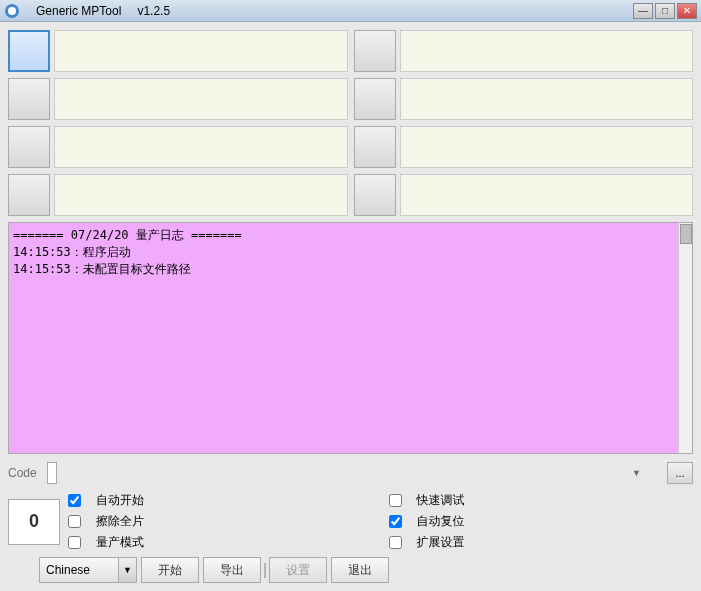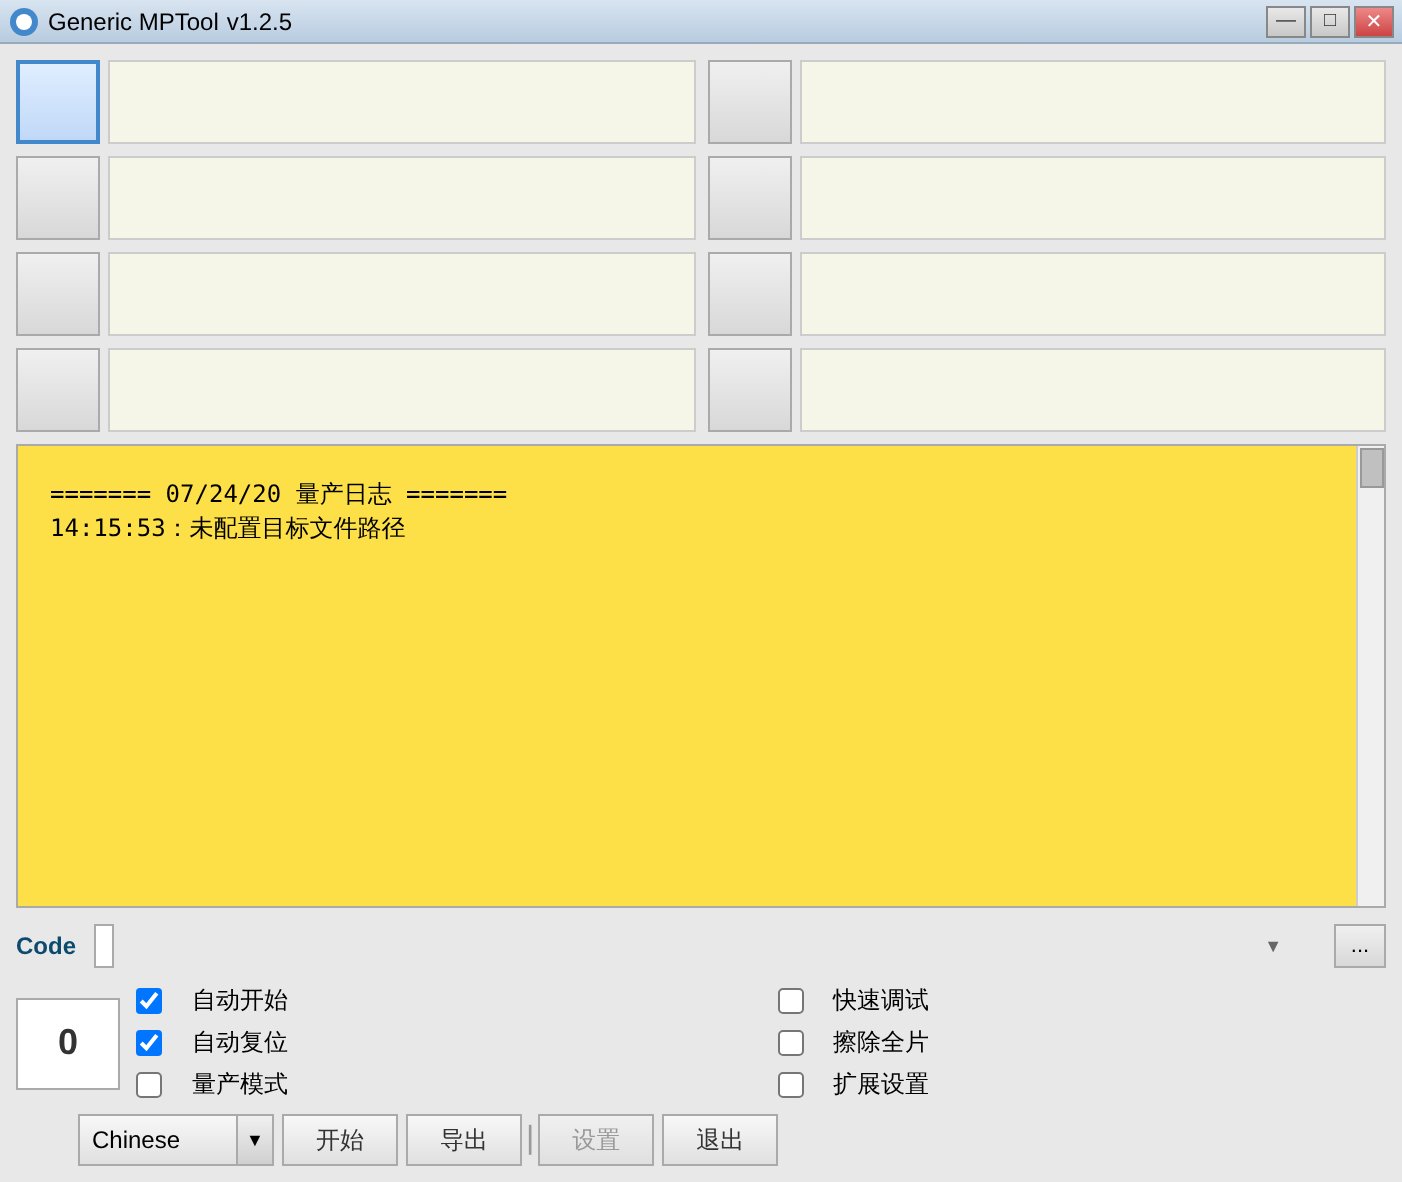--- a/index.html
+++ b/index.html
@@ -16,21 +16,21 @@
       display: flex;
       align-items: center;
       justify-content: space-between;
       padding: 2px 4px;
       height: 22px;
       border-bottom: 1px solid #9ab;
     }
     .title-bar-left {
       display: flex;
       align-items: center;
-      gap: 4px;
+      gap: 16px;
     }
     .title-bar-icon {
       width: 16px;
       height: 16px;
     }
     .title-text {
       font-size: 12px;
       color: #000;
       font-weight: normal;
     }
@@ -88,23 +88,23 @@
       background: linear-gradient(to bottom, #e0eeff, #c0d8f8);
     }
     .device-field {
       flex: 1;
       height: 42px;
       background: #f5f5e8;
       border: 1px solid #ccc;
     }
     .log-area {
       flex: 1;
-      background: #fde047;
-      border: 1px solid #aaa;
-      padding: 16px;
+      background: #f0abfc;
+      border: 1px solid #aaa;
+      padding: 4px;
       font-family: 'Microsoft YaHei', monospace;
       font-size: 12px;
       color: #000;
       overflow: hidden;
       position: relative;
       min-height: 120px;
     }
     .log-scrollbar {
       position: absolute;
       right: 0;
@@ -125,23 +125,22 @@
       margin-right: 14px;
     }
     .code-row {
       display: flex;
       align-items: center;
       gap: 4px;
       height: 26px;
     }
     .code-label {
       font-size: 12px;
-      color: #0c4a6e;
+      color: #737373;
       width: 35px;
-      font-weight: bold;
     }
     .code-select {
       flex: 1;
       height: 22px;
       background: white;
       border: 1px solid #aaa;
       appearance: none;
       padding: 0 4px;
       font-size: 12px;
     }
@@ -314,20 +313,21 @@
     </div>
     <div class="device-row">
       <button class="device-btn"></button>
       <div class="device-field"></div>
     </div>
   </div>
 
   <div class="log-area">
     <div class="log-content" id="log-content">
         <div>======= 07/24/20 量产日志 =======</div>
+        <div>14:15:53：程序启动</div>
         <div>14:15:53：未配置目标文件路径</div>
       </div>
     <div class="log-scrollbar">
       <div class="log-scrollbar-thumb"></div>
     </div>
   </div>
 
   <div class="code-row">
     <span class="code-label">Code</span>
     <div class="code-select-wrapper">
@@ -345,26 +345,26 @@
     <div class="checkboxes" id="checkboxes-container">
         <label class="checkbox-item">
           <input type="checkbox" checked="" style="">
           <span>自动开始</span>
         </label>
         <label class="checkbox-item">
           <input type="checkbox" style="">
           <span>快速调试</span>
         </label>
         <label class="checkbox-item">
+          <input type="checkbox" style="">
+          <span>擦除全片</span>
+        </label>
+        <label class="checkbox-item">
           <input type="checkbox" checked="" style="">
           <span>自动复位</span>
-        </label>
-        <label class="checkbox-item">
-          <input type="checkbox" style="">
-          <span>擦除全片</span>
         </label>
         <label class="checkbox-item">
           <input type="checkbox" style="">
           <span>量产模式</span>
         </label>
         <label class="checkbox-item">
           <input type="checkbox" style="">
           <span>扩展设置</span>
         </label>
       </div>

